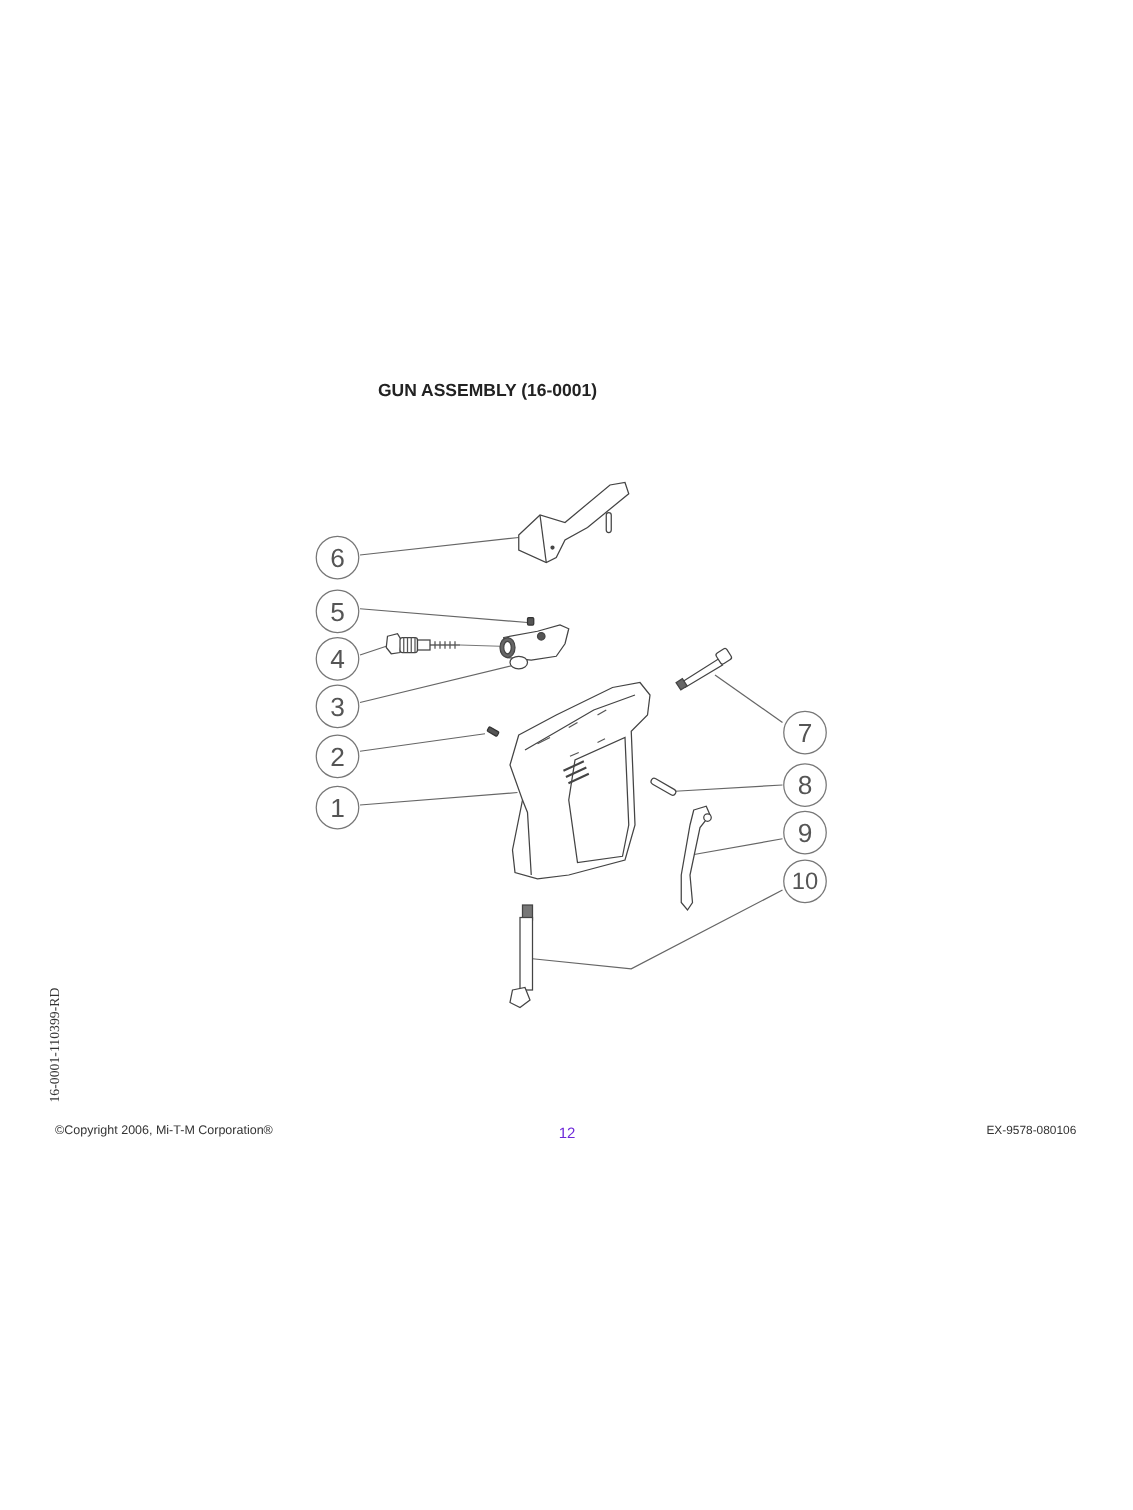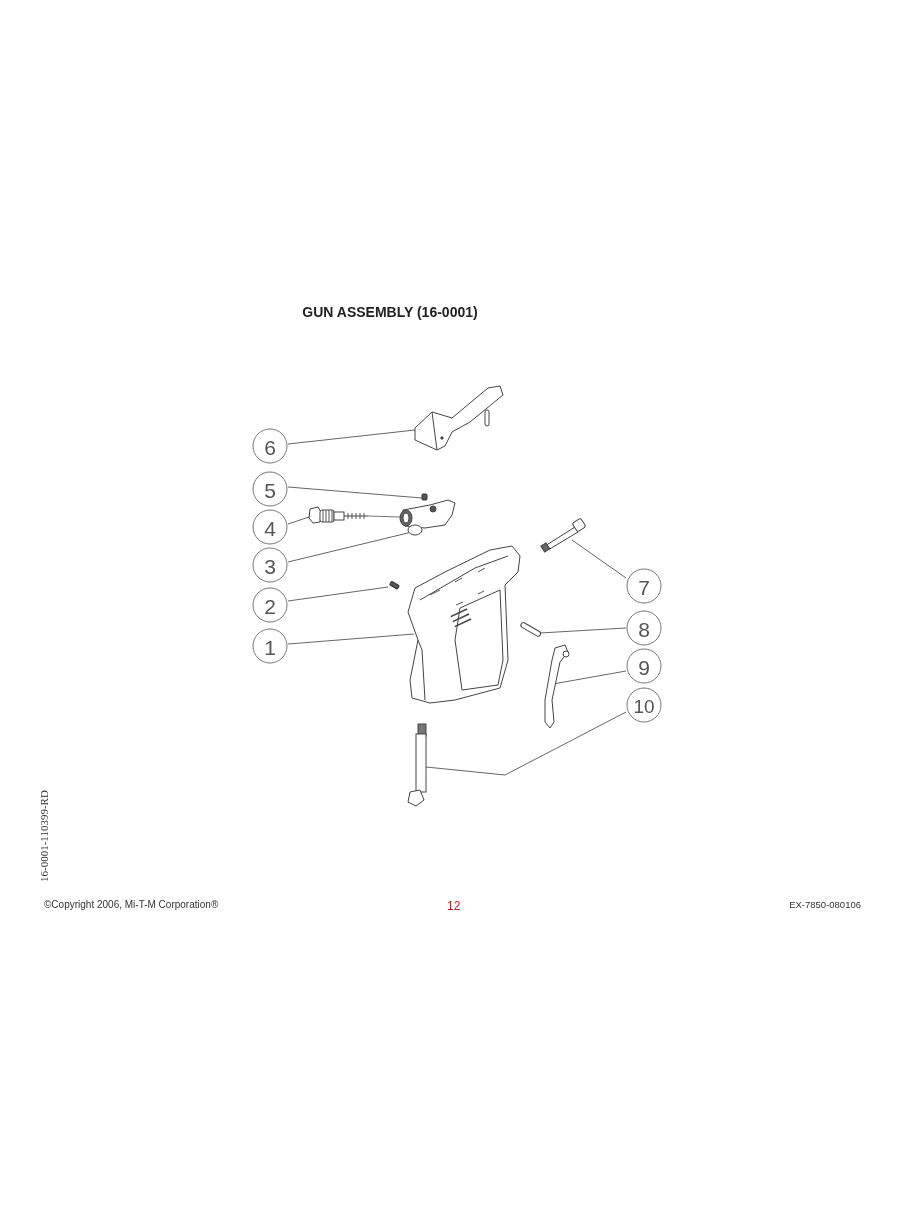--- a/index.html
+++ b/index.html
@@ -2,21 +2,21 @@
 <html><head>
 <meta charset="utf-8">
 <style>
   html, body { margin:0; padding:0; background:#fff; }
   body { width:906px; height:1208px; position:relative; overflow:hidden; font-family:"Liberation Sans", sans-serif; color:#222; }
   .title { position:absolute; left:0; width:780px; top:304px; text-align:center; font-weight:bold; font-size:14px; }
   .diagram { position:absolute; left:0; top:0; width:906px; height:1208px; }
   .callout-label { font-family:"Liberation Sans", sans-serif; font-size:21px; fill:#555; text-anchor:middle; dominant-baseline:central; }
   .sidecode { position:absolute; left:38px; top:882px; transform:rotate(-90deg); transform-origin:left top; font-family:"Liberation Serif", serif; font-size:11px; color:#333; white-space:nowrap; }
   .footer-left { position:absolute; left:44px; top:899px; font-size:10px; color:#333; }
-  .footer-center { position:absolute; left:447px; top:899px; font-size:12px; color:#b91c1c; }
+  .footer-center { position:absolute; left:447px; top:899px; font-size:12px; color:#6d28d9; }
   .footer-right { position:absolute; right:45px; top:899px; font-size:9.5px; color:#333; }
 </style>
 </head>
 <body>
 
 <div class="title">GUN ASSEMBLY (16-0001)</div>
 
 <svg class="diagram" viewBox="0 0 906 1208" xmlns="http://www.w3.org/2000/svg">
   <g fill="none" stroke="#666" stroke-width="1">
 
@@ -138,13 +138,13 @@
   <g stroke="#444" stroke-width="1" fill="#fff">
     <rect x="418" y="724" width="8" height="12" fill="#777"></rect>
     <rect x="416" y="734" width="10" height="58"></rect>
     <polygon points="410,792 420,790 424,800 416,806 408,802"></polygon>
   </g>
 </svg>
 
 <div class="sidecode">16-0001-110399-RD</div>
 <div class="footer-left">©Copyright 2006, Mi-T-M Corporation®</div>
 <div class="footer-center">12</div>
-<div class="footer-right">EX-7850-080106</div>
+<div class="footer-right">EX-9578-080106</div>
 
 </body></html>

